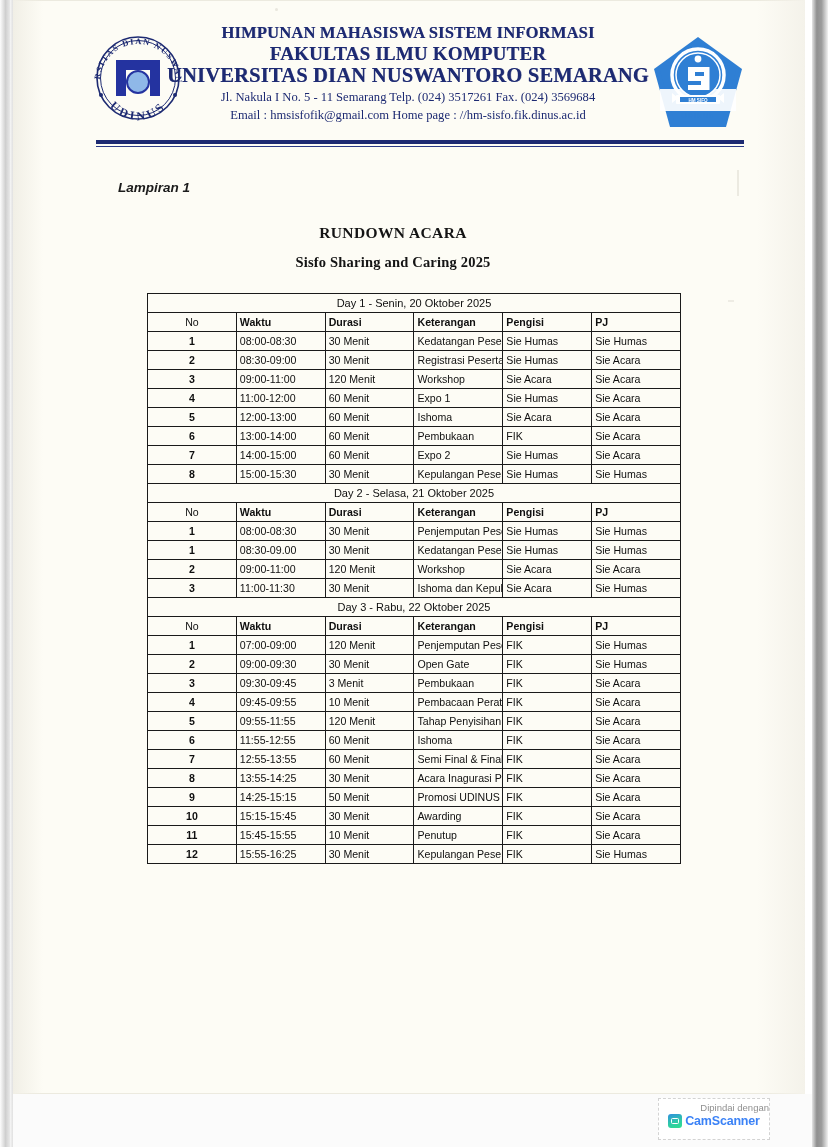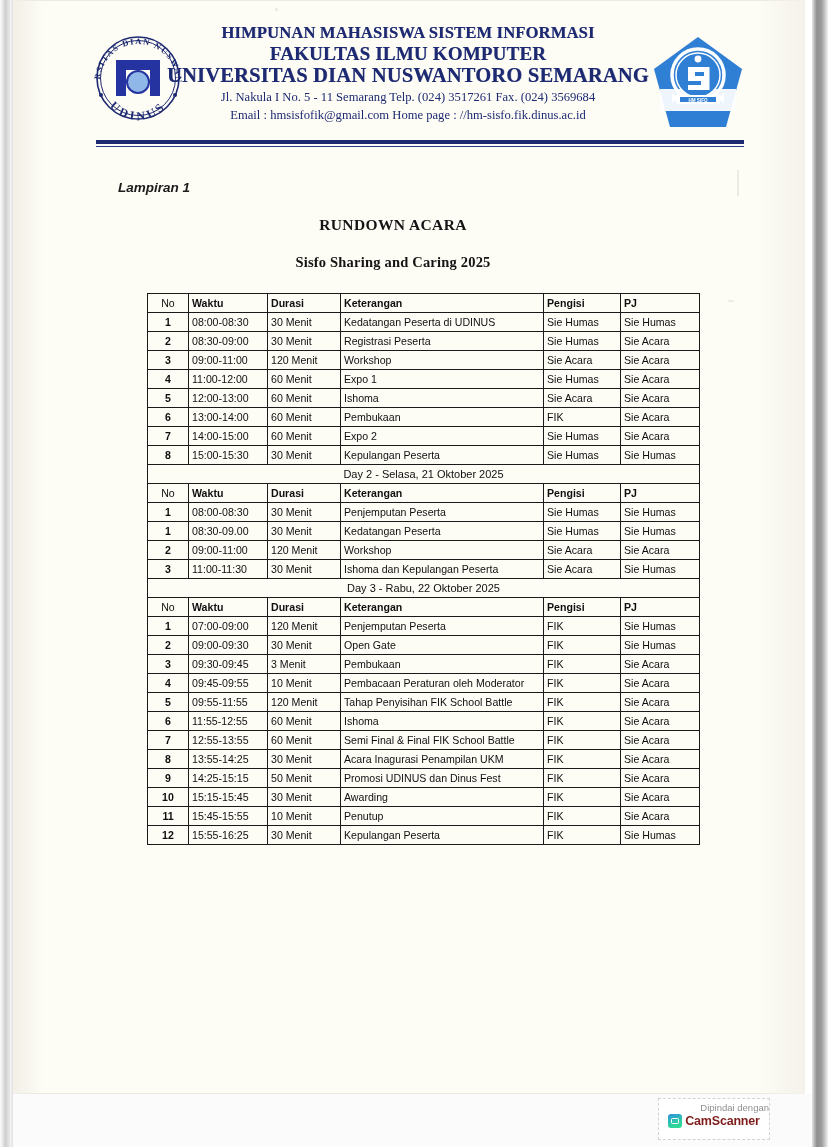--- a/index.html
+++ b/index.html
@@ -123,21 +123,21 @@
     position: absolute;
     left: 105px; top: 180px;
     font-family: "Liberation Sans", sans-serif;
     font-size: 13.5px;
     font-weight: bold;
     font-style: italic;
     color: #1b1b1b;
   }
   #doc-title {
     position: absolute;
-    left: 0; top: 216px; width: 760px;
+    left: 0; top: 224px; width: 760px;
     text-align: center;
     font-family: "Liberation Serif", serif;
     font-size: 15.5px;
     font-weight: bold;
     letter-spacing: .4px;
     color: #141414;
   }
   #doc-subtitle {
     position: absolute;
     left: 0; top: 254px; width: 760px;
@@ -227,21 +227,21 @@
     position: absolute;
     left: 2.5px; top: 4px;
     width: 8px; height: 6px;
     border: 1.6px solid #ffffff;
     border-radius: 1.5px;
     box-sizing: border-box;
   }
   #cs-word {
     font-size: 12.5px;
     font-weight: bold;
-    color: #7f1d1d;
+    color: #3b82f6;
     font-family: "Liberation Sans", sans-serif;
     letter-spacing: -.2px;
   }
 </style>
 </head>
 <body>
 
 <div id="scan-viewport">
 
   <div class="edge-strip" id="edge-left"></div>
@@ -316,20 +316,23 @@
       <div id="rule-thick"></div>
       <div id="rule-thin"></div>
     </div>
 
     <div id="lampiran">Lampiran 1</div>
     <div id="doc-title">RUNDOWN ACARA</div>
     <div id="doc-subtitle">Sisfo Sharing and Caring 2025</div>
 
     <table id="rundown-table">
       <tbody>
+          <tr class="day-banner">
+            <td colspan="6">Day 1 - Senin, 20 Oktober 2025</td>
+          </tr>
           <tr class="col-head">
             <td class="c-no">No</td>
             <td class="c-waktu">Waktu</td>
             <td class="c-durasi">Durasi</td>
             <td class="c-ket">Keterangan</td>
             <td class="c-pengisi">Pengisi</td>
             <td class="c-pj">PJ</td>
           </tr>
           <tr>
             <td class="c-no">1</td>

